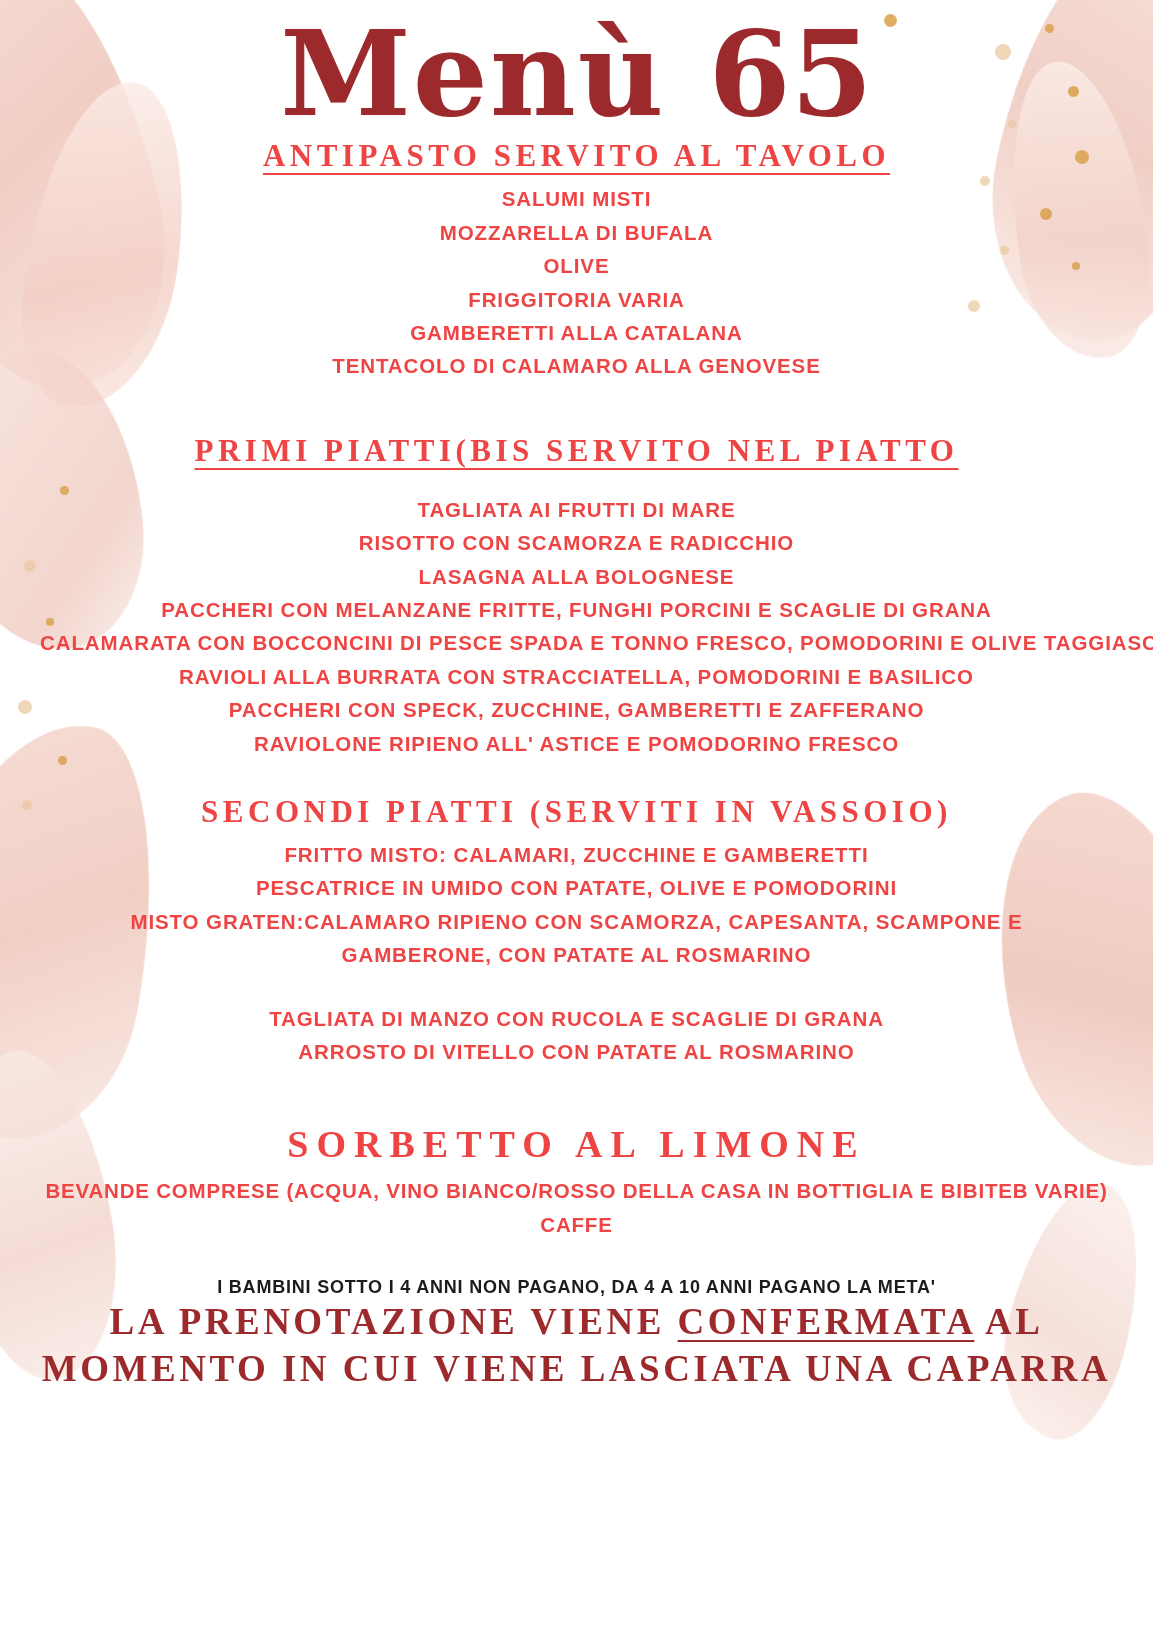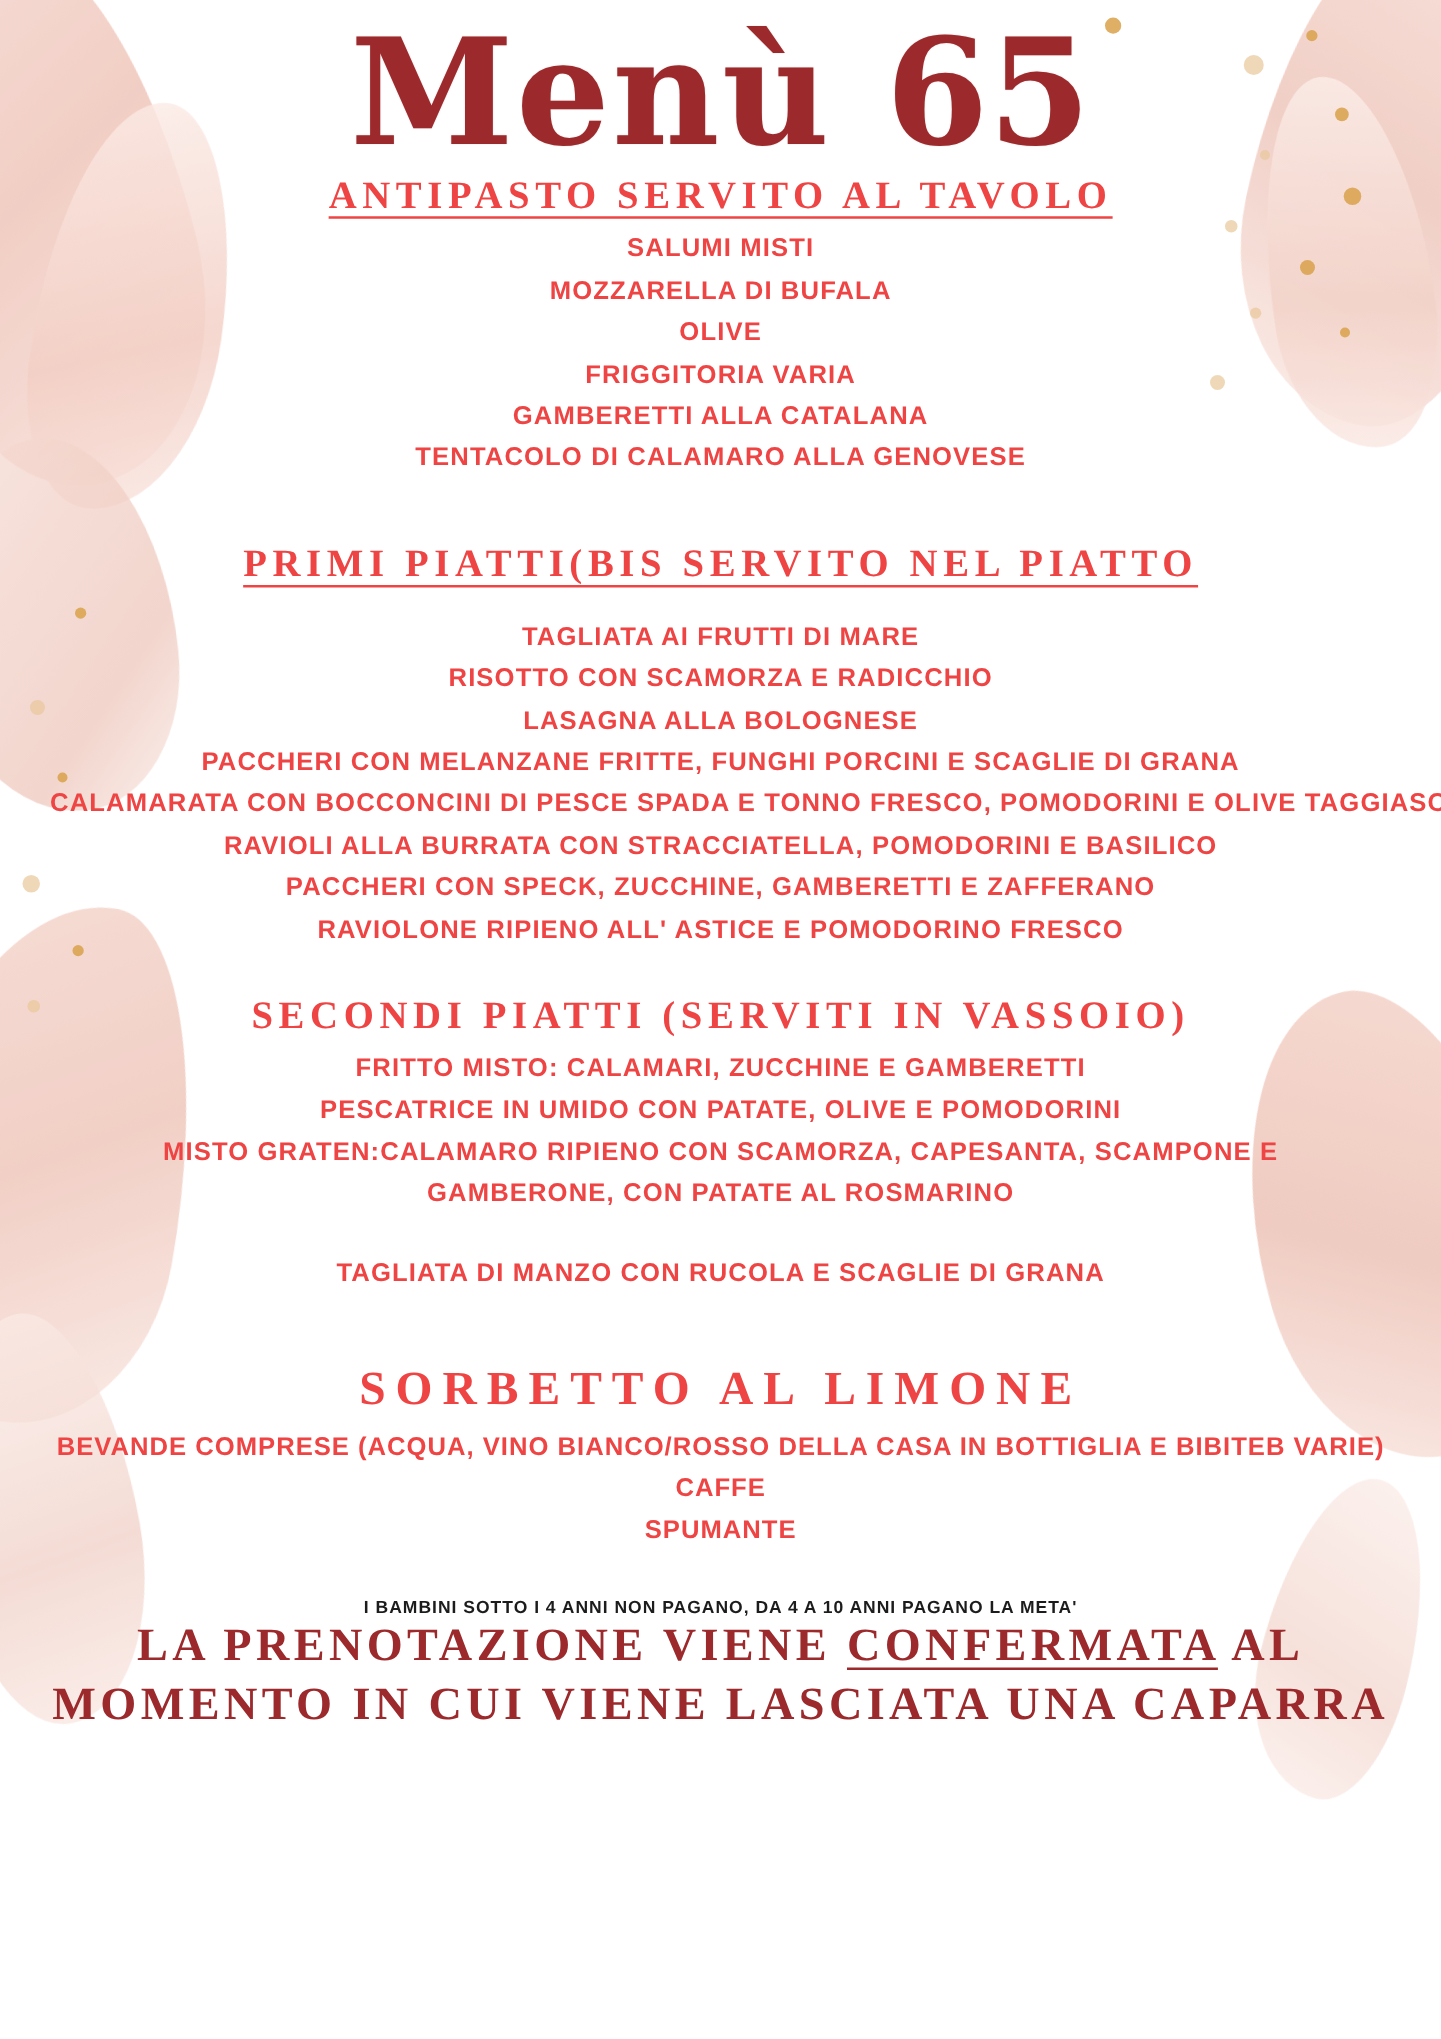--- a/index.html
+++ b/index.html
@@ -174,21 +174,21 @@
   .beverages li {
     font-size: 20.5px;
     letter-spacing: 0.8px;
     line-height: 1.62;
   }
 
   .children-note {
     font-family: "Liberation Sans", sans-serif;
     font-weight: 700;
     color: #1c1c1c;
-    font-size: 14px;
+    font-size: 18px;
     letter-spacing: 0.8px;
     margin-top: 6px;
   }
 
   .footer-note {
     font-family: "Liberation Serif", serif;
     color: #9c2a2c;
     font-weight: 700;
     font-size: 37px;
     letter-spacing: 3.5px;
@@ -275,33 +275,33 @@
     <div class="section-head plain">SECONDI PIATTI (SERVITI IN VASSOIO)</div>
     <ul class="items">
       <li>FRITTO MISTO: CALAMARI, ZUCCHINE E GAMBERETTI</li>
       <li>PESCATRICE IN UMIDO CON PATATE, OLIVE E POMODORINI</li>
       <li>MISTO GRATEN:CALAMARO RIPIENO CON SCAMORZA, CAPESANTA, SCAMPONE E</li>
       <li>GAMBERONE, CON PATATE AL ROSMARINO</li>
     </ul>
     <div class="gap-md"></div>
     <ul class="items">
       <li>TAGLIATA DI MANZO CON RUCOLA E SCAGLIE DI GRANA</li>
+      <li>ARROSTO DI VITELLO CON PATATE AL ROSMARINO</li>
     </ul>
   </div>
 
   <div class="gap-lg"></div>
 
   <div class="block">
     <div class="section-head sorbetto">SORBETTO AL LIMONE</div>
   </div>
 
   <ul class="items beverages">
     <li>BEVANDE COMPRESE (ACQUA, VINO BIANCO/ROSSO DELLA CASA IN BOTTIGLIA E BIBITEB VARIE)</li>
     <li>CAFFE</li>
-    <li>SPUMANTE</li>
   </ul>
 
   <div class="gap-md"></div>
 
   <div class="children-note">I BAMBINI SOTTO I 4 ANNI NON PAGANO, DA 4 A 10 ANNI PAGANO LA META'</div>
 
   <div class="footer-note">
     <span>LA PRENOTAZIONE VIENE</span>
     <span class="u">CONFERMATA</span>
     <span>AL MOMENTO IN CUI VIENE LASCIATA UNA CAPARRA</span>

